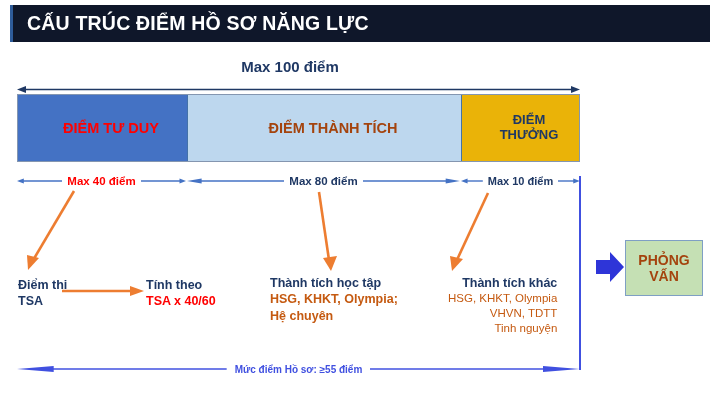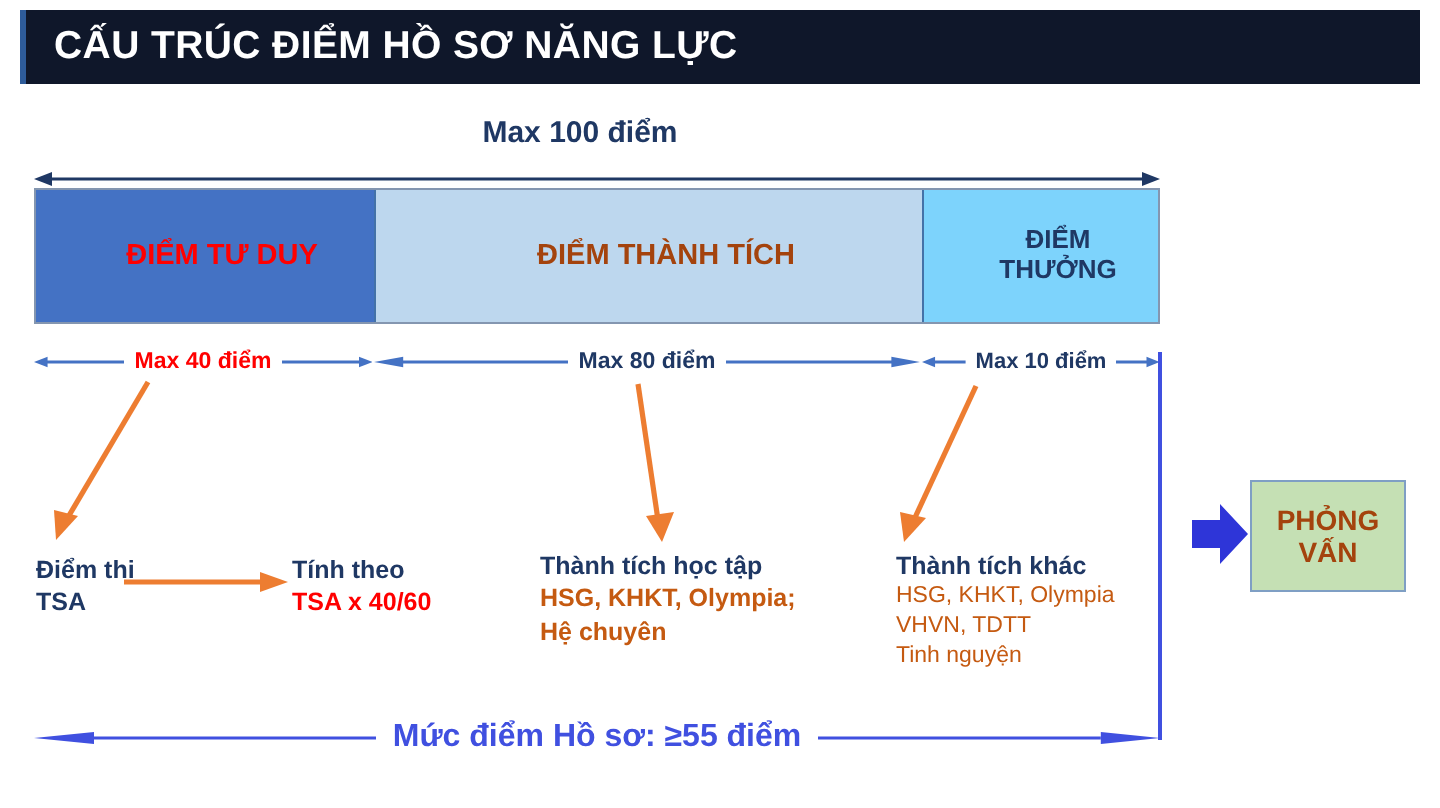--- a/index.html
+++ b/index.html
@@ -72,21 +72,21 @@
   }
   #seg-thanhtich {
     width: 274px;
     background: #BDD7EE;
     color: #A4430D;
     font-size: 14.5px;
     text-align: center;
   }
   #seg-thuong {
     width: 118px;
-    background: #7dd3fc;
+    background: #eab308;
     color: #1F3864;
     font-size: 13px;
   }
 
   
   .dim {
     position: absolute;
     top: 170px; height: 22px;
     display: flex; align-items: center;
   }
@@ -112,21 +112,21 @@
   
   .blk { position: absolute; line-height: 1.3; }
   .blk .hl { display: block; font-weight: bold; color: #1F3864; }
   .blk .ol { display: block; font-weight: bold; color: #C55A11; }
   .blk .rl { display: block; font-weight: bold; color: #FF0000; }
   .blk .ol-thin { display: block; font-weight: normal; color: #C55A11; }
 
   #blk-tsa      { left: 18px;  top: 277px; font-size: 12.5px; }
   #blk-tinhtheo { left: 146px; top: 277px; font-size: 12.5px; }
   #blk-hoctap   { left: 270px; top: 275px; font-size: 12.5px; }
-  #blk-khac     { left: 448px; top: 275px; font-size: 12.5px; }
+  #blk-khac     { left: 448px; top: 275px; font-size: 12.5px; text-align: right; }
   #blk-khac .hl { font-size: 12.5px; }
   #blk-khac .ol-thin { font-size: 11.5px; line-height: 1.28; }
 
   
   #vline {
     position: absolute;
     left: 579px; top: 176px;
     width: 2px; height: 194px;
     background: #4050E0;
   }
@@ -148,21 +148,21 @@
   
   #dim-total {
     position: absolute;
     left: 17px; top: 358px;
     width: 563px; height: 22px;
     display: flex; align-items: center;
   }
   #dim-total .dline { flex: 1 1 auto; height: 10px; }
   #dim-total .dlabel {
     color: #4050E0;
-    font-size: 16px; font-weight: bold;
+    font-size: 10px; font-weight: bold;
     white-space: nowrap; padding: 0 8px;
   }
 </style>
 </head>
 <body>
 
 <div id="slide">
 
   <div id="titlebar">
     <span class="title-text">CẤU TRÚC ĐIỂM HỒ SƠ NĂNG LỰC</span>

